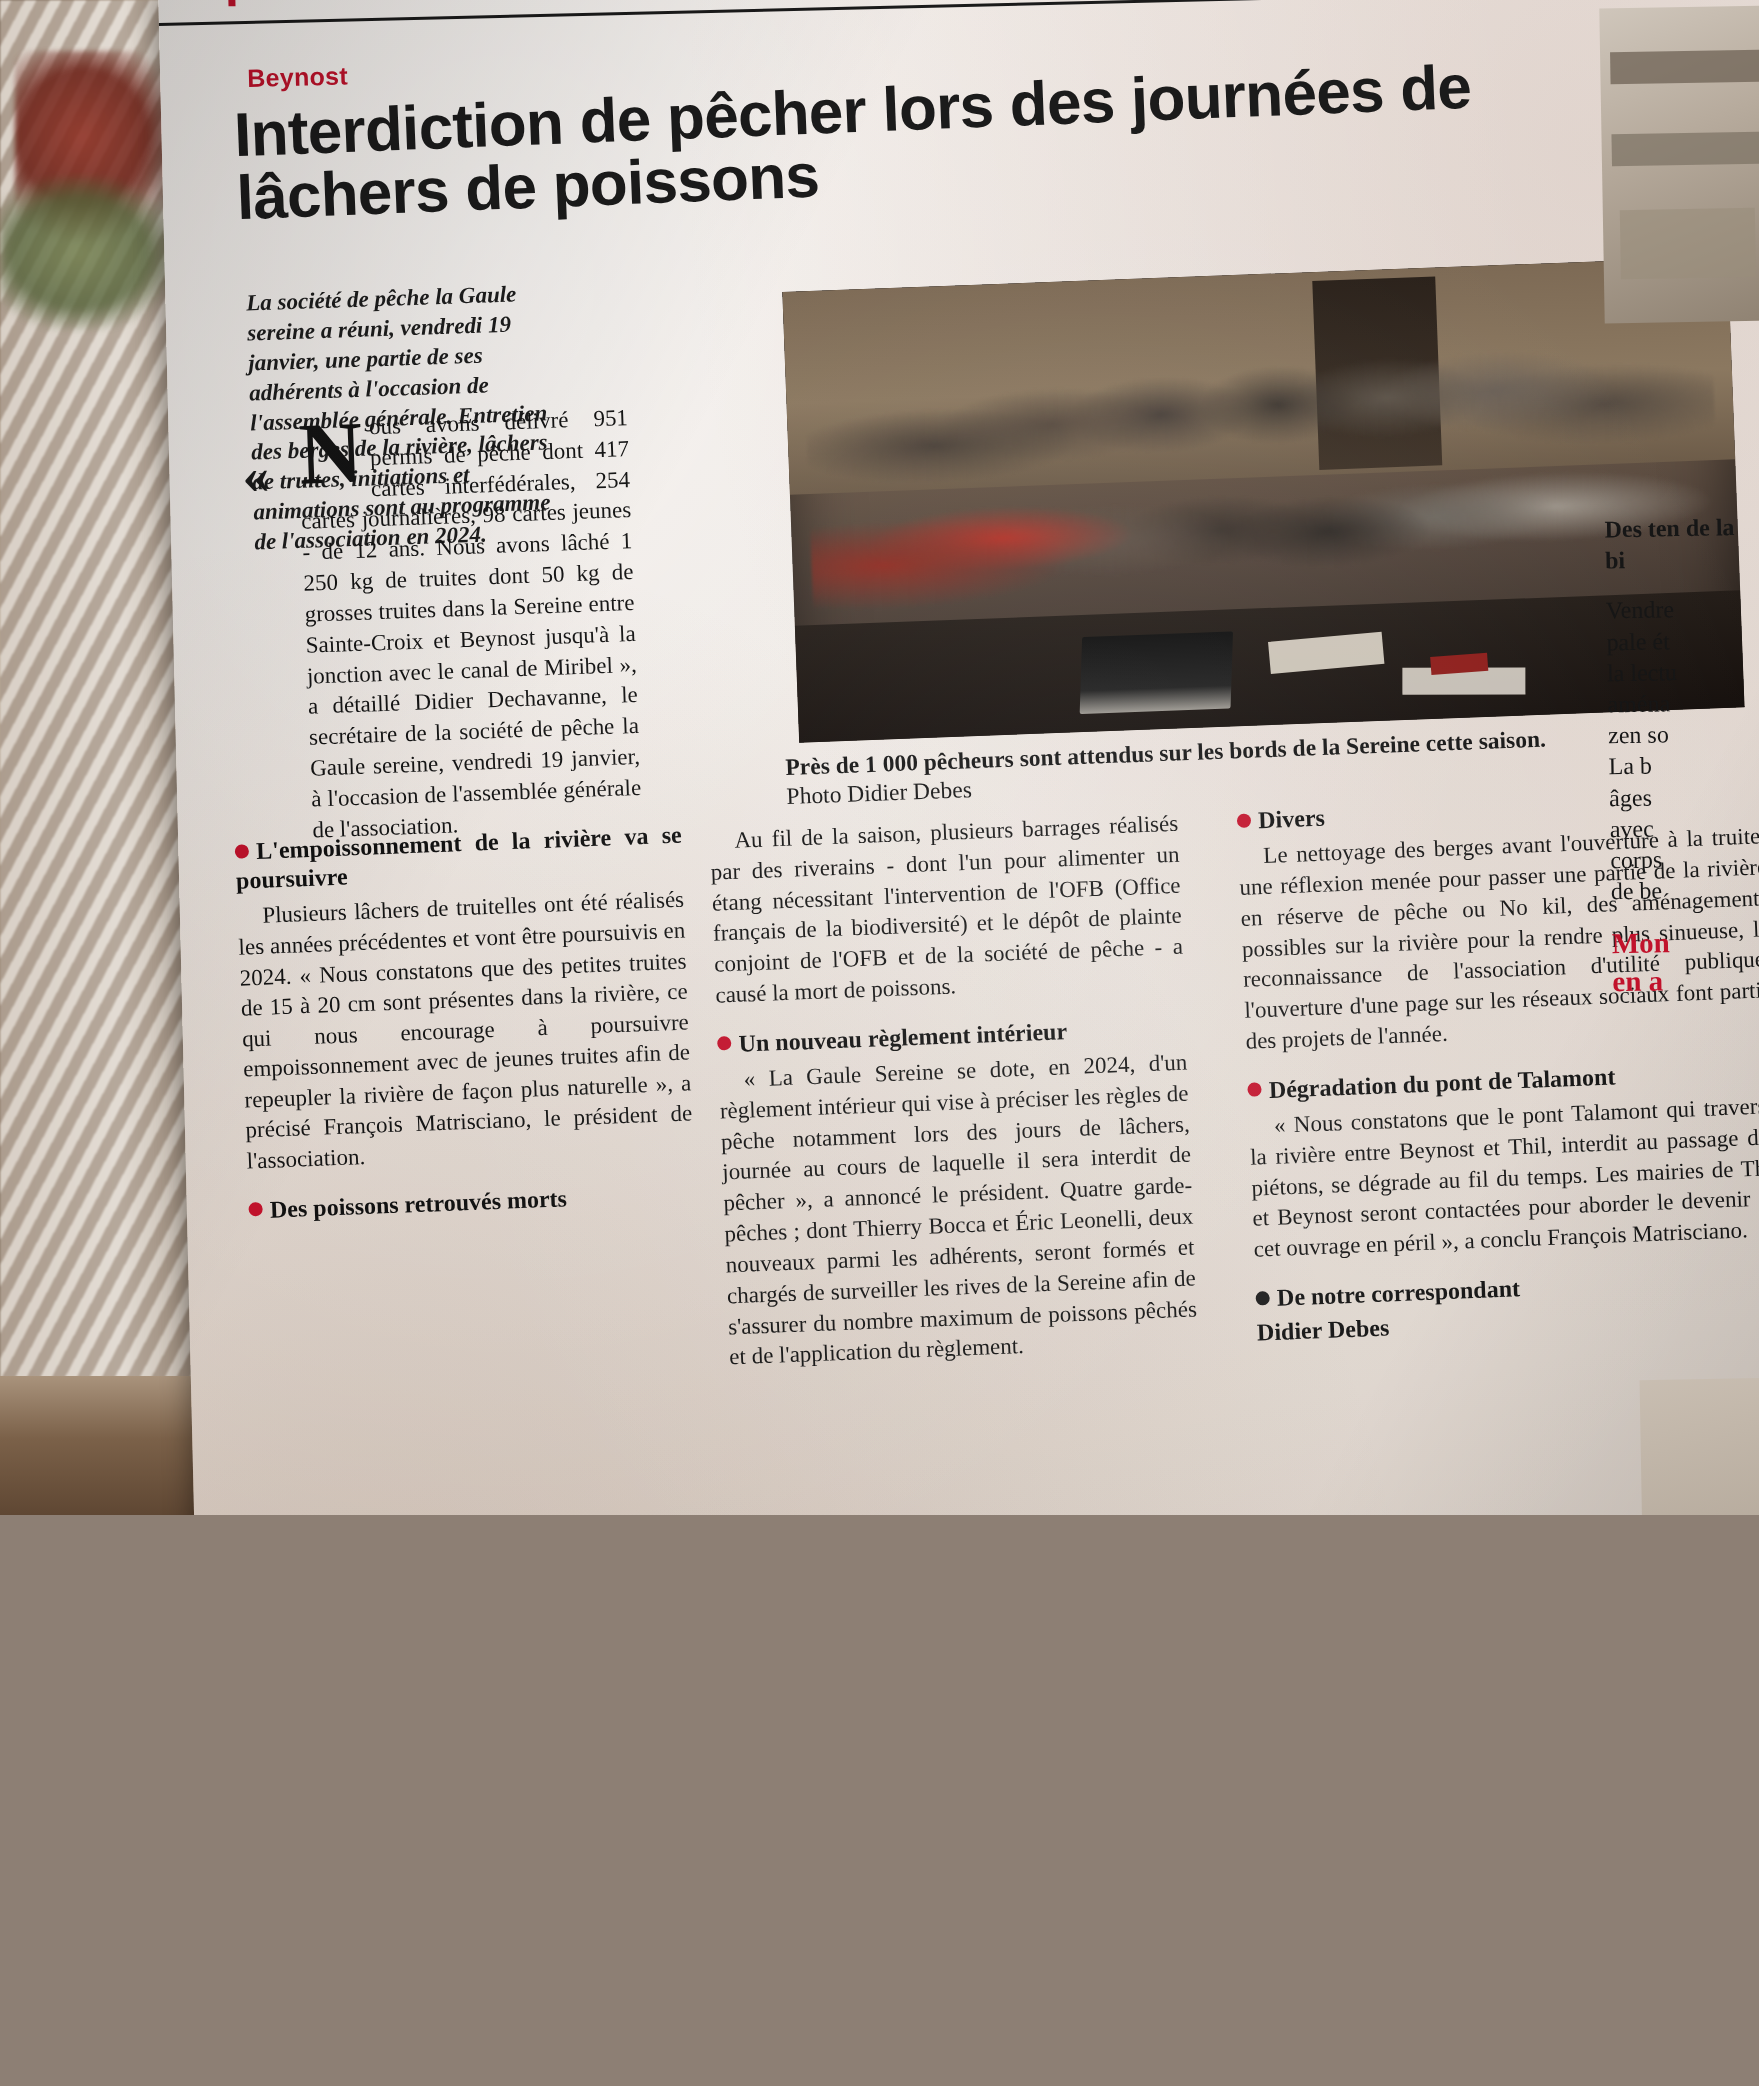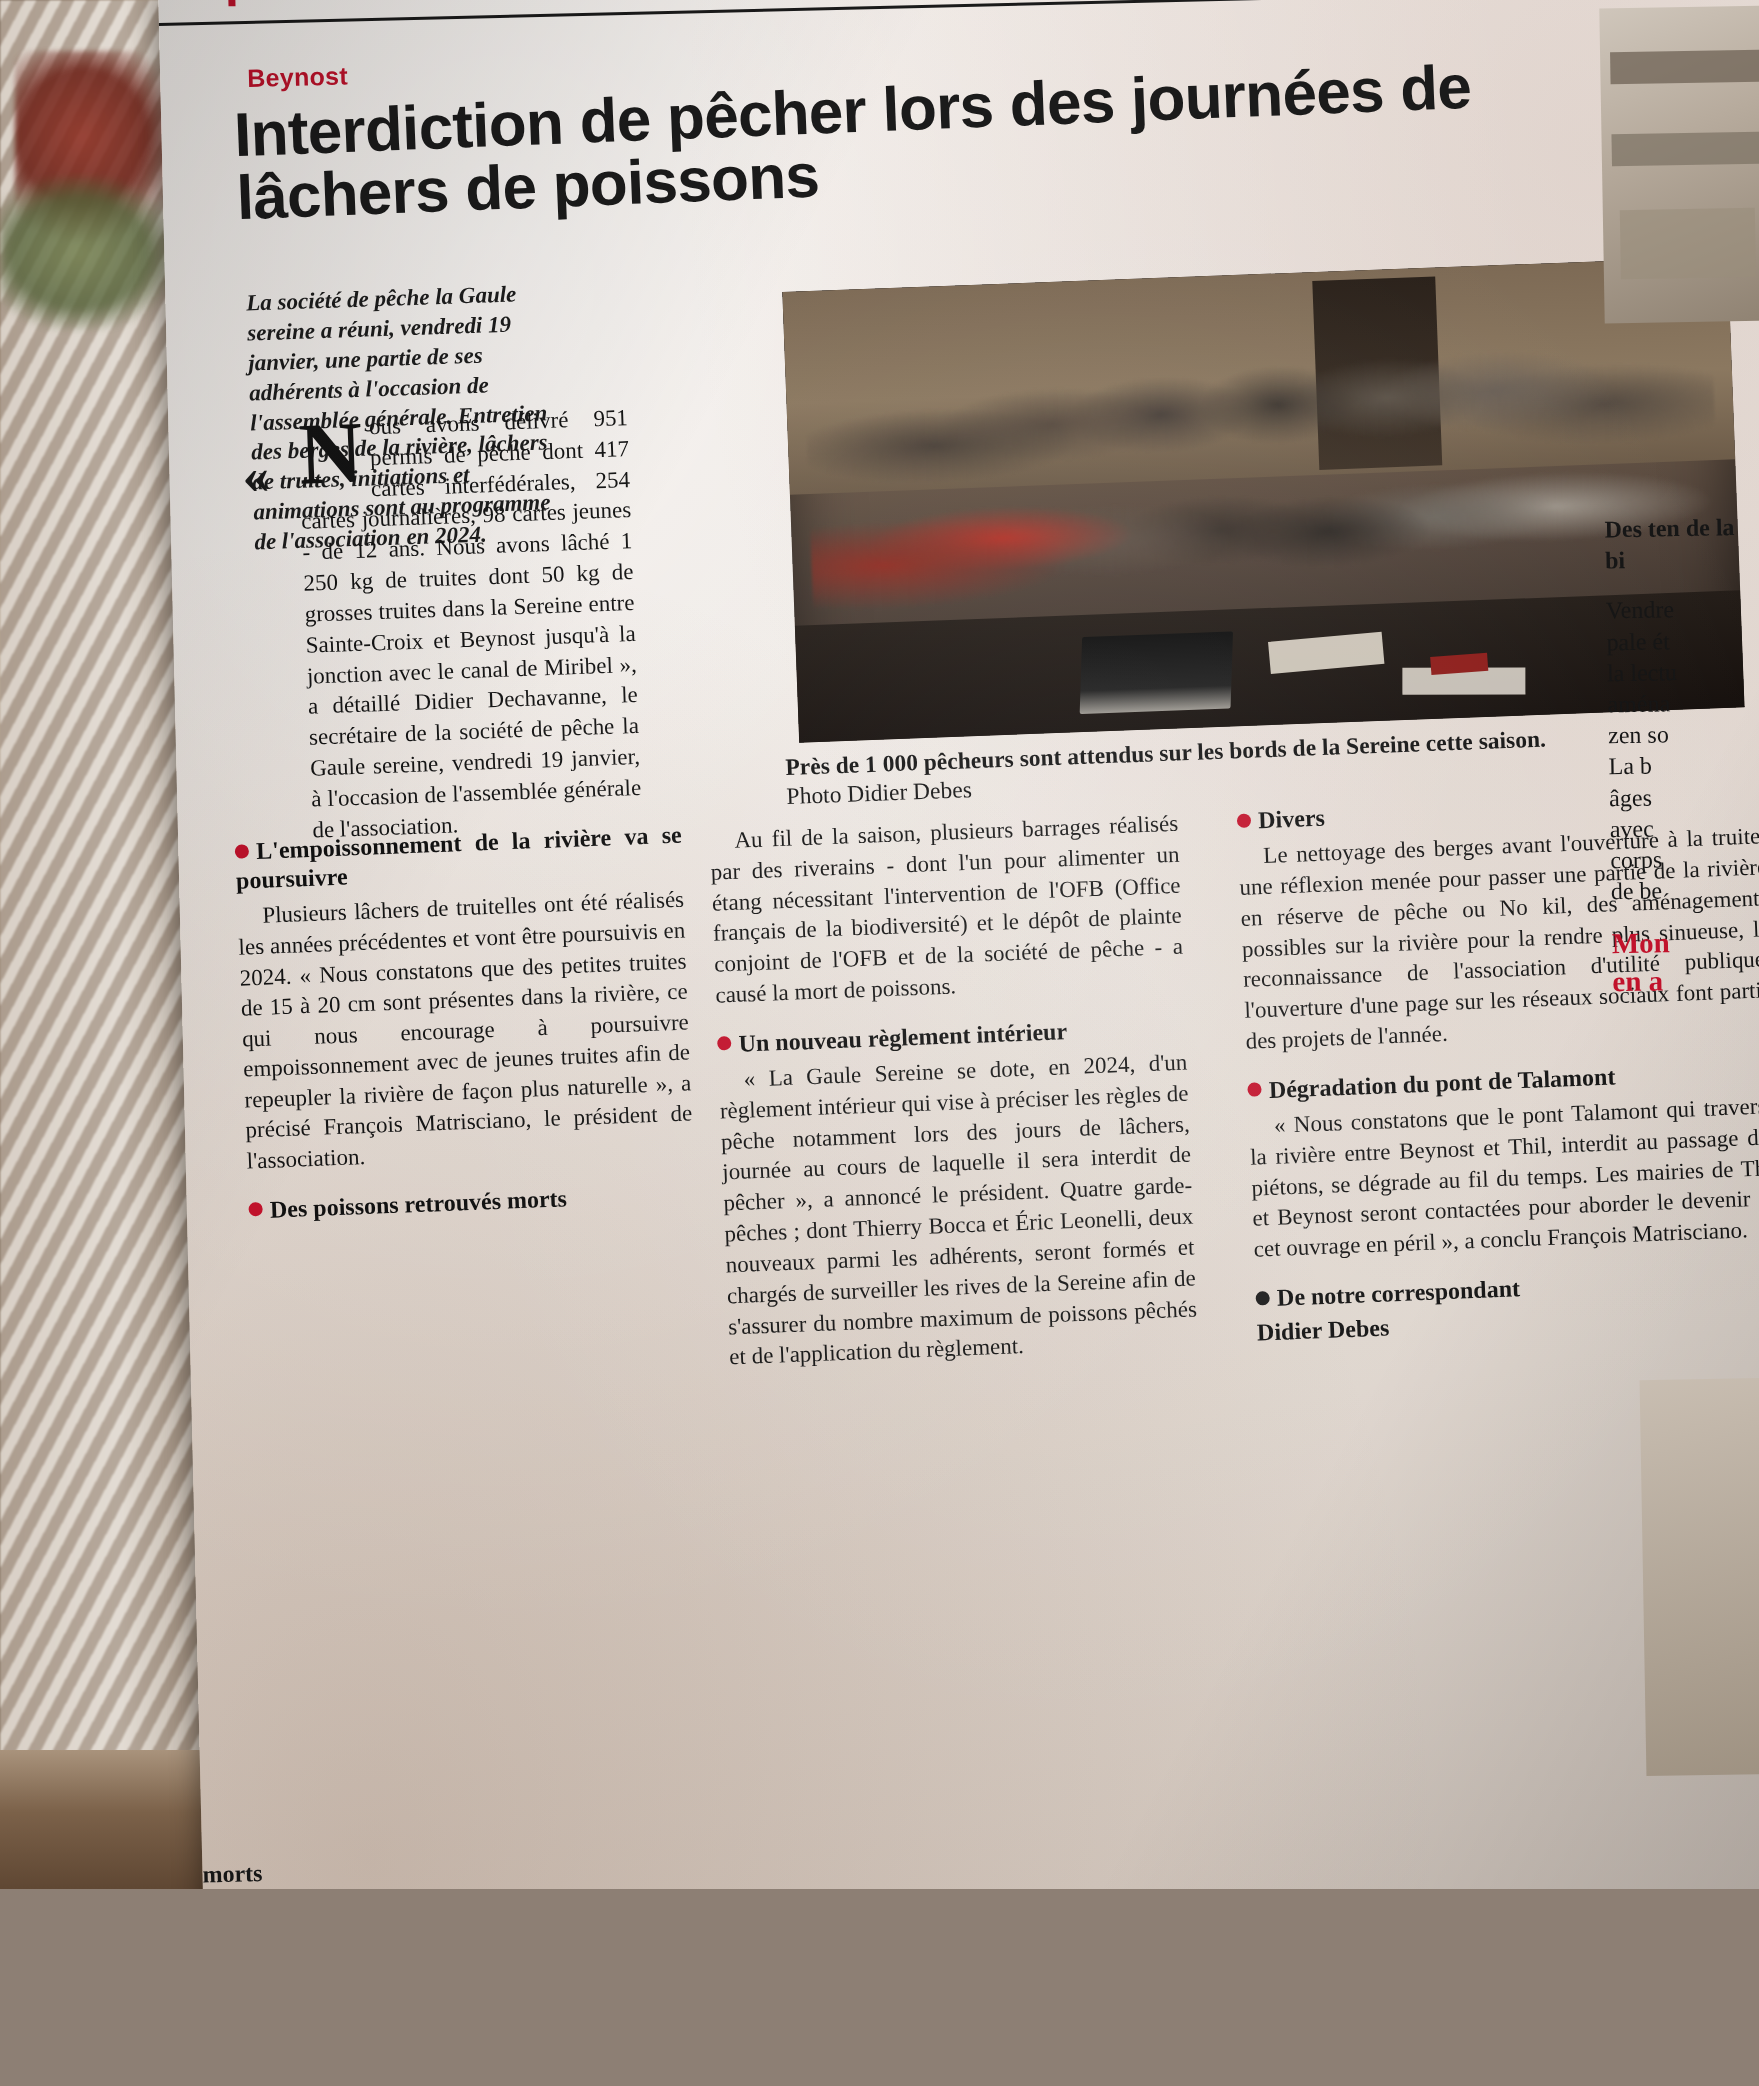--- a/index.html
+++ b/index.html
@@ -3,21 +3,21 @@
 <meta charset="utf-8">
 <style>
   html, body {
     margin: 0;
     padding: 0;
     background: #8d7f74;
   }
   #page {
     position: relative;
     width: 1760px;
-    height: 1889px;
+    height: 1515px;
     overflow: hidden;
     background: #84cc16;
     font-family: "Liberation Serif", serif;
   }
   
   .bg-table {
     position: absolute;
     inset: 0;
     background:
       linear-gradient(105deg, #6f5c4c 0px, #8a7460 88px, #b9a894 176px, #9a8674 242px, #7d6a58 308px),

